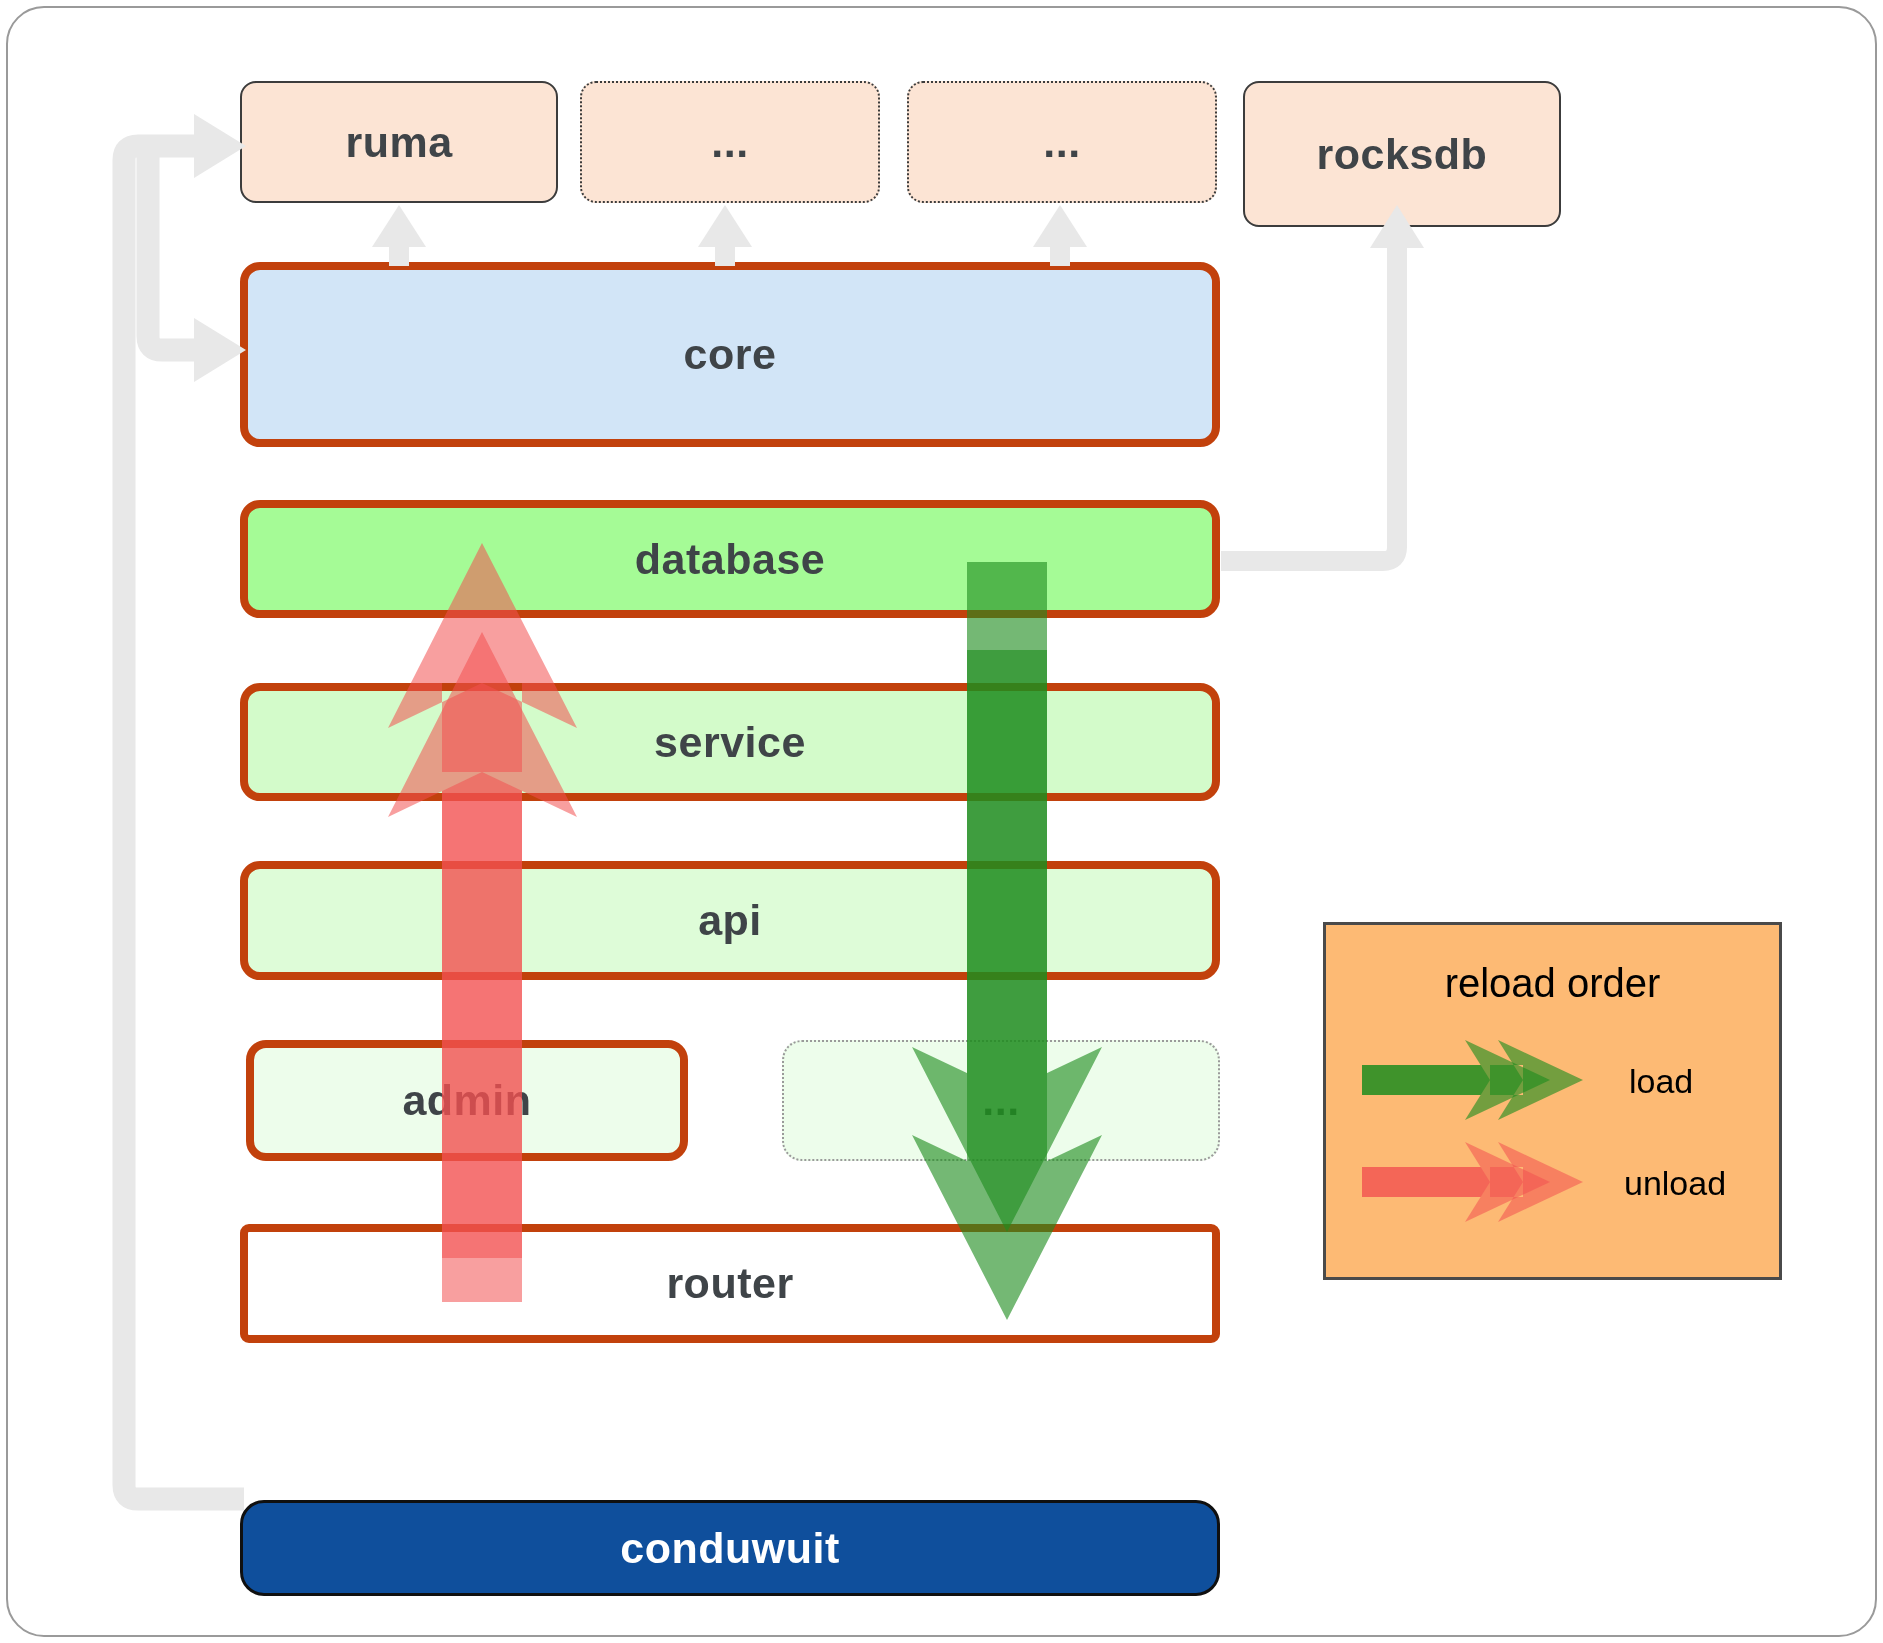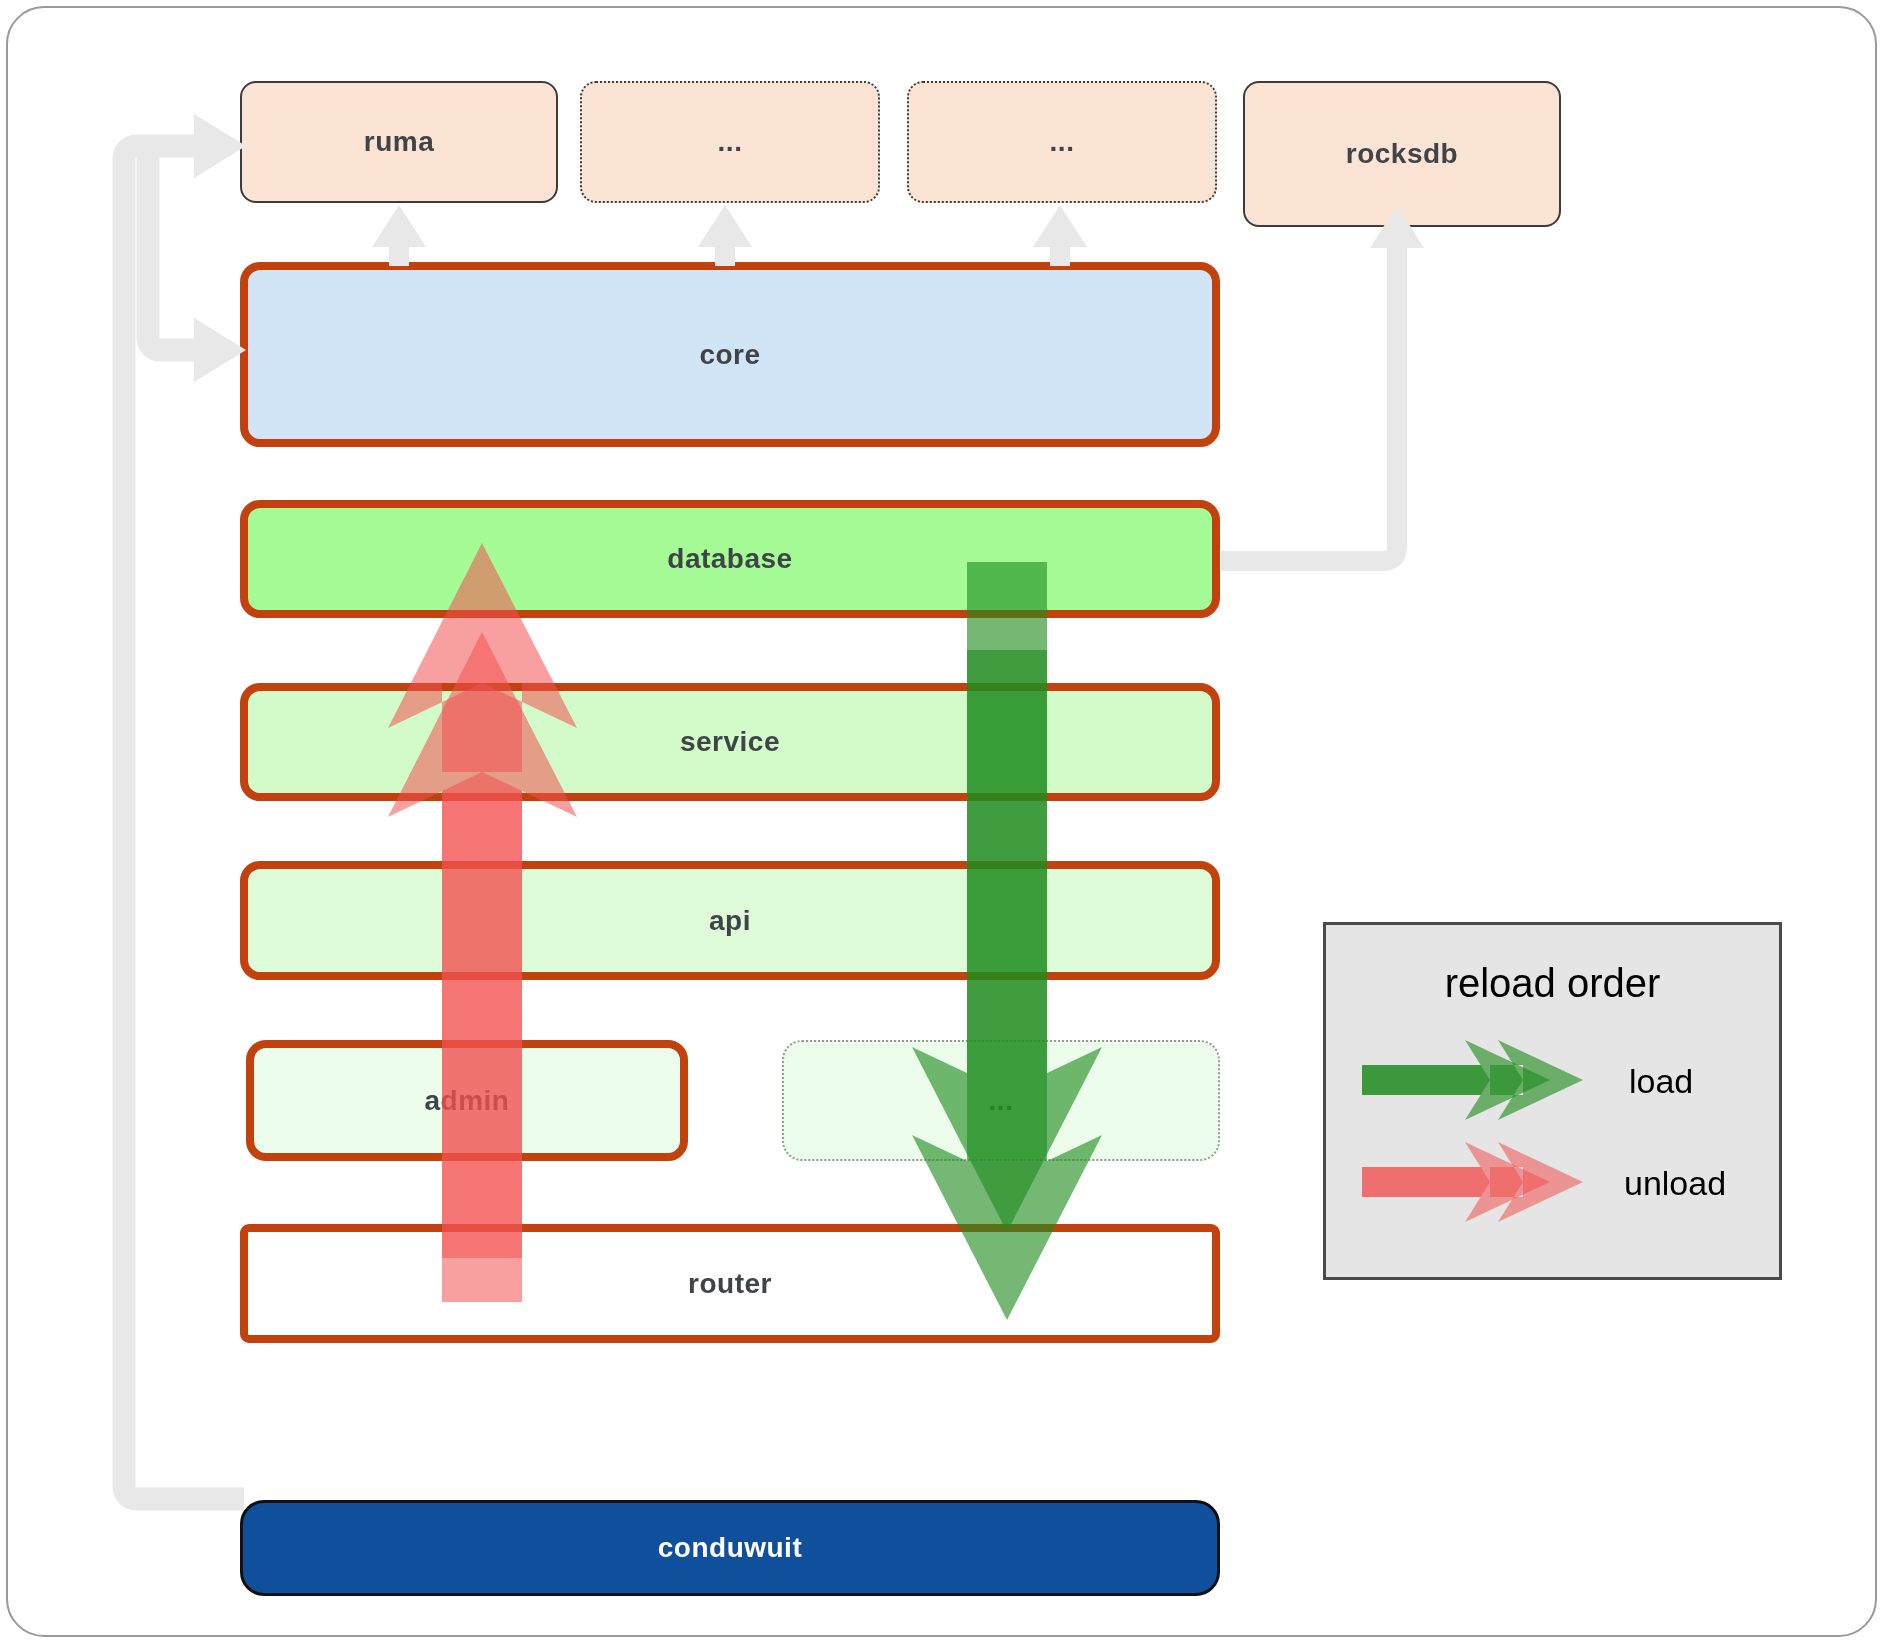--- a/index.html
+++ b/index.html
@@ -11,21 +11,21 @@
     overflow:hidden;
   }
   .frame{
     position:absolute;left:6px;top:6px;width:1867px;height:1627px;
     border:2px solid #9a9a9a;border-radius:38px;
   }
   .node{
     position:absolute;
     display:flex;align-items:center;justify-content:center;
     box-sizing:border-box;
-    font-size:28px;font-weight:600;color:#3f4448;
+    font-size:43px;font-weight:600;color:#3f4448;
     letter-spacing:0.5px;
   }
   .node.peach{border:2px solid #3c3c3c;border-radius:16px;}
   .node.peach.dotted{border:2px dotted #3c3c3c;}
   .node.stack{border:8px solid #c2410c;border-radius:20px;}
   .node.stack.dotted{border:2px dotted #9a9a9a;}
   .node.dark{border:3px solid #101010;border-radius:24px;color:#ffffff;}
   #overlay{position:absolute;left:0;top:0;z-index:5;pointer-events:none;}
   .legend{
     position:absolute;left:1323px;top:922px;width:459px;height:358px;
@@ -77,21 +77,21 @@
   <div class="node stack dotted" style="left: 782px; top: 1040px; width: 438px; height: 121px; background: rgb(237, 253, 235);">
     <span>...</span>
   </div>
   <div class="node stack" style="left: 240px; top: 1224px; width: 980px; height: 119px; background: rgb(255, 255, 255); border-radius: 9px;">
     <span>router</span>
   </div>
   <div class="node dark" style="left: 240px; top: 1500px; width: 980px; height: 96px; background: rgb(15, 79, 156);">
     <span>conduwuit</span>
   </div>
 
-  <div class="legend" style="background: #e5e5e5;">
+  <div class="legend" style="background: #fdba74;">
     <div class="legend-title">reload order</div>
     <div class="legend-label" style="left:303px;top:137px;">load</div>
     <div class="legend-label" style="left:298px;top:239px;">unload</div>
   </div>
 
   <svg id="overlay" width="1883" height="1643" viewBox="0 0 1883 1643">
 
     <path d="M196,146 L138,146 Q124,146 124,160 L124,1485 Q124,1499 138,1499 L244,1499" fill="none" stroke-width="23" stroke="#e8e8e8"></path>
     <polygon points="194,114 194,178 246,146" fill="#e8e8e8"></polygon>
 

